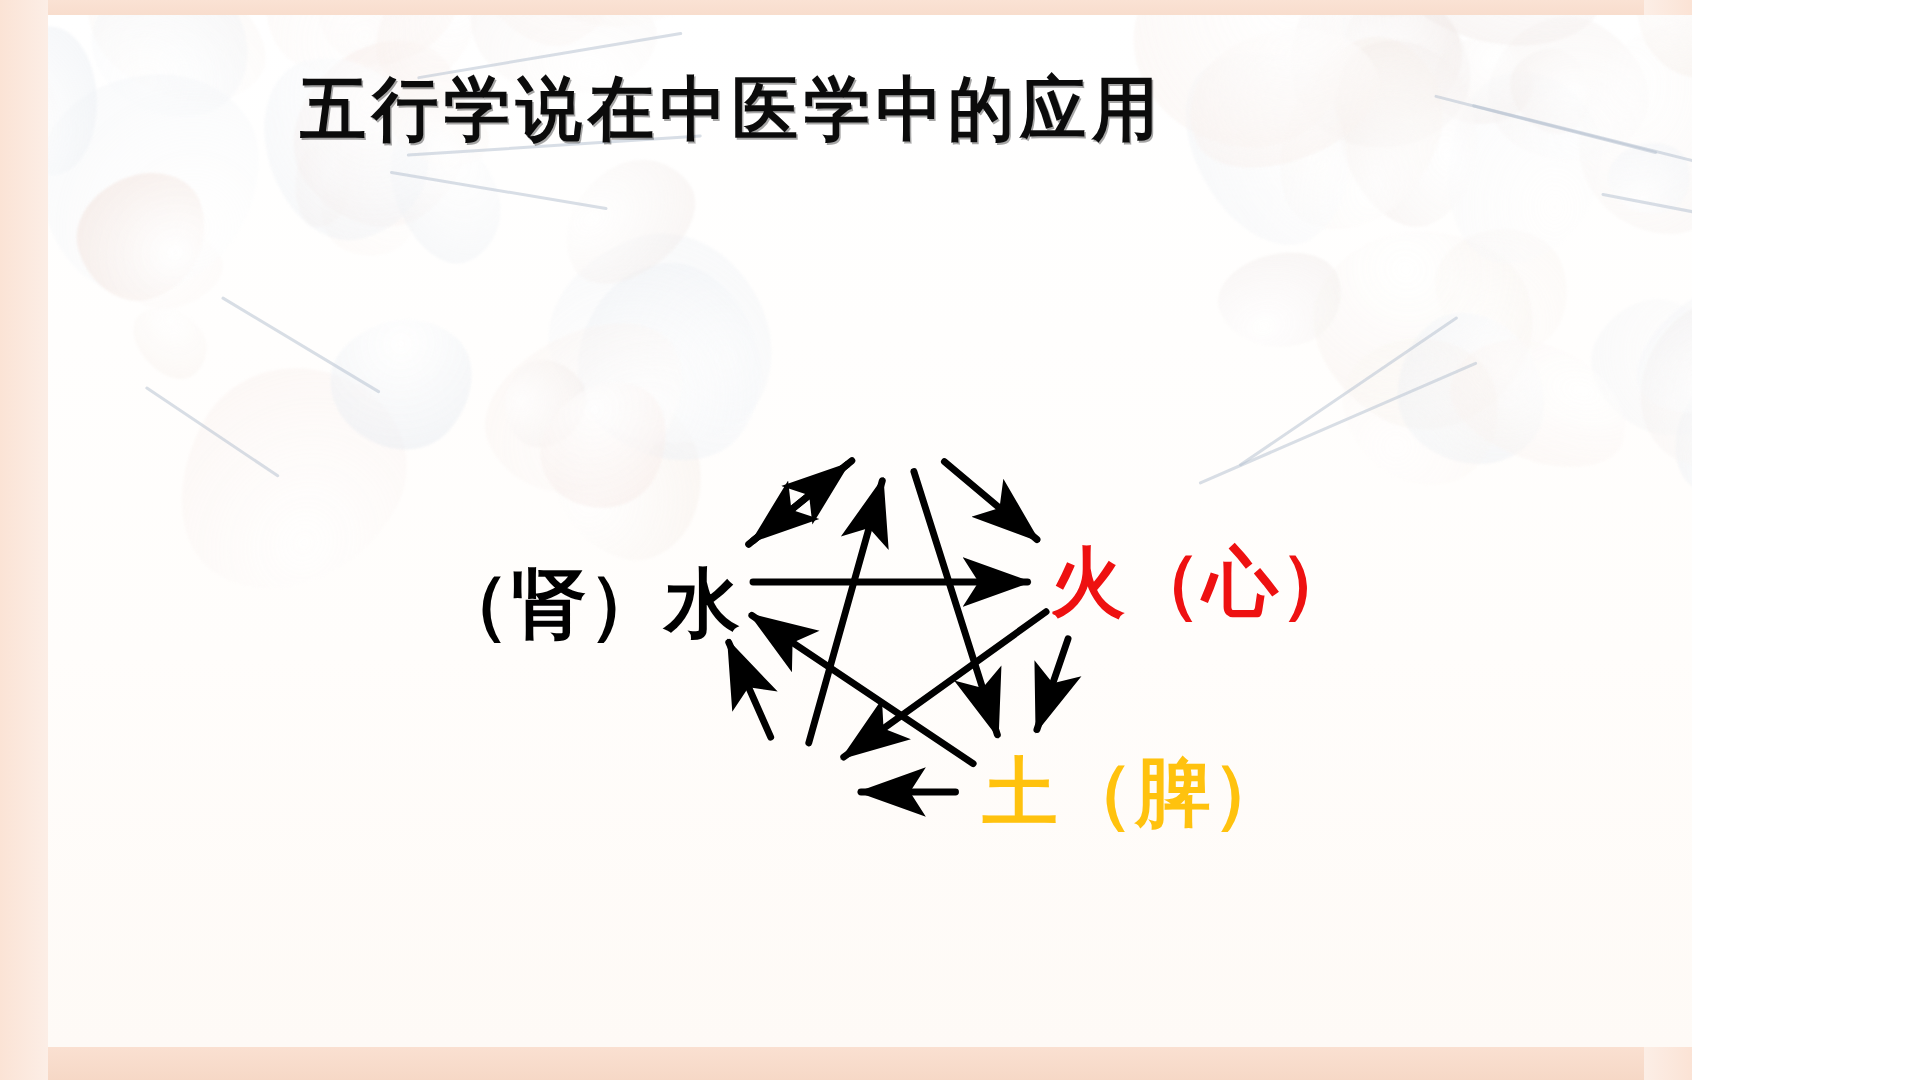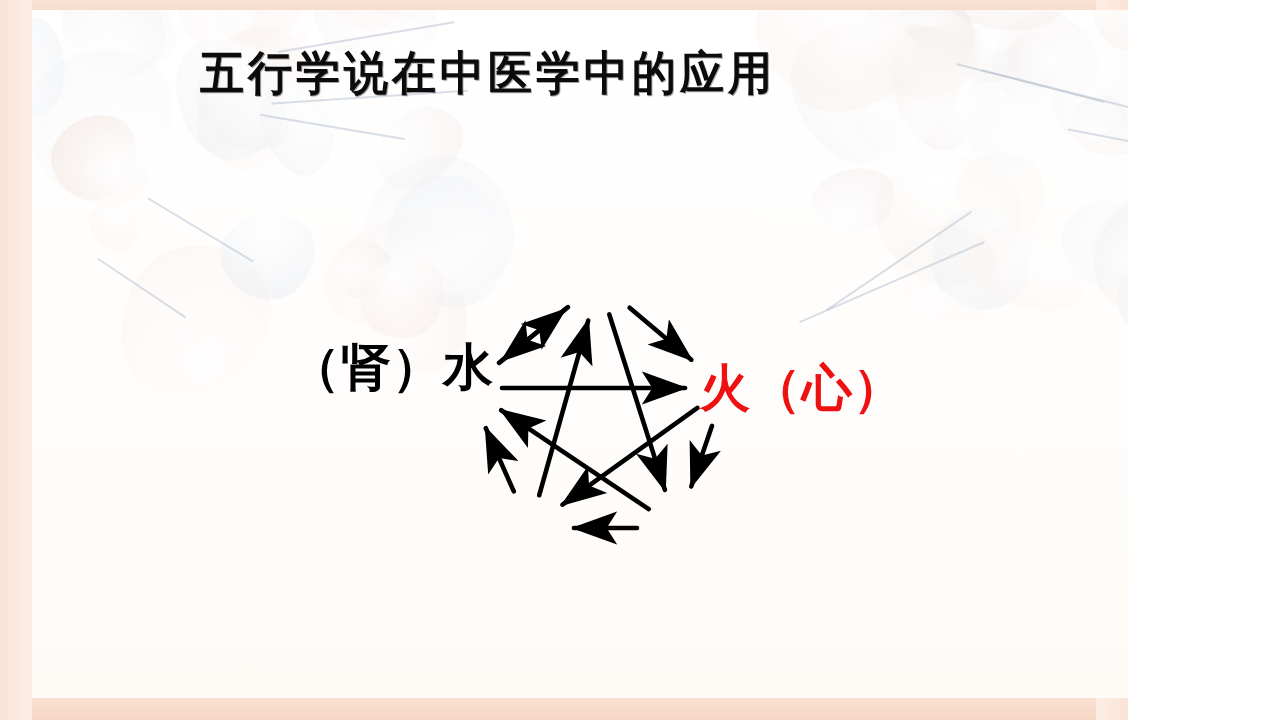--- a/index.html
+++ b/index.html
@@ -198,17 +198,18 @@
           <path d="M577.2762912649537,304.4098416817768 L632.9102455706428,479.8707744920273" marker-end="url(#ah)"></path>
           <path d="M616.7519458935622,499.0778584932952 L469.23300483110336,400.26134294906444" marker-end="url(#ah)"></path>
           <path d="M470,378 L653,378" marker-end="url(#ah)"></path>
           <path d="M665.3809930578859,397.8290306251076 L530.4929493436637,494.67172867634406" marker-end="url(#ah)"></path>
           <path d="M507.1822246590782,485.2633729545908 L556.1973827540256,310.513678876952" marker-end="url(#ah)"></path>
         </g>
     </svg>
 
     <div class="diagram">
       <div class="node" id="n-fire" style="color: rgb(238, 17, 17); left: 770px; top: 378px; transform: translate(-50%, -50%); text-align: right;">火（心）</div>
-      <div class="node" id="n-water" style="color: rgb(0, 0, 0); left: 360px; top: 357px; transform: translate(-50%, -50%);">（肾）水</div>
+      <div class="node" id="n-earth" style="color: rgb(255, 194, 14); left: 725px; top: 518px; transform: translate(-50%, -50%);">土（脾）</div>
+      <div class="node" id="n-water" style="color: rgb(0, 0, 0); left: 360px; top: 392px; transform: translate(-50%, -50%);">（肾）水</div>
     </div>
 
   </div>
 </div>
 
 </body></html>

